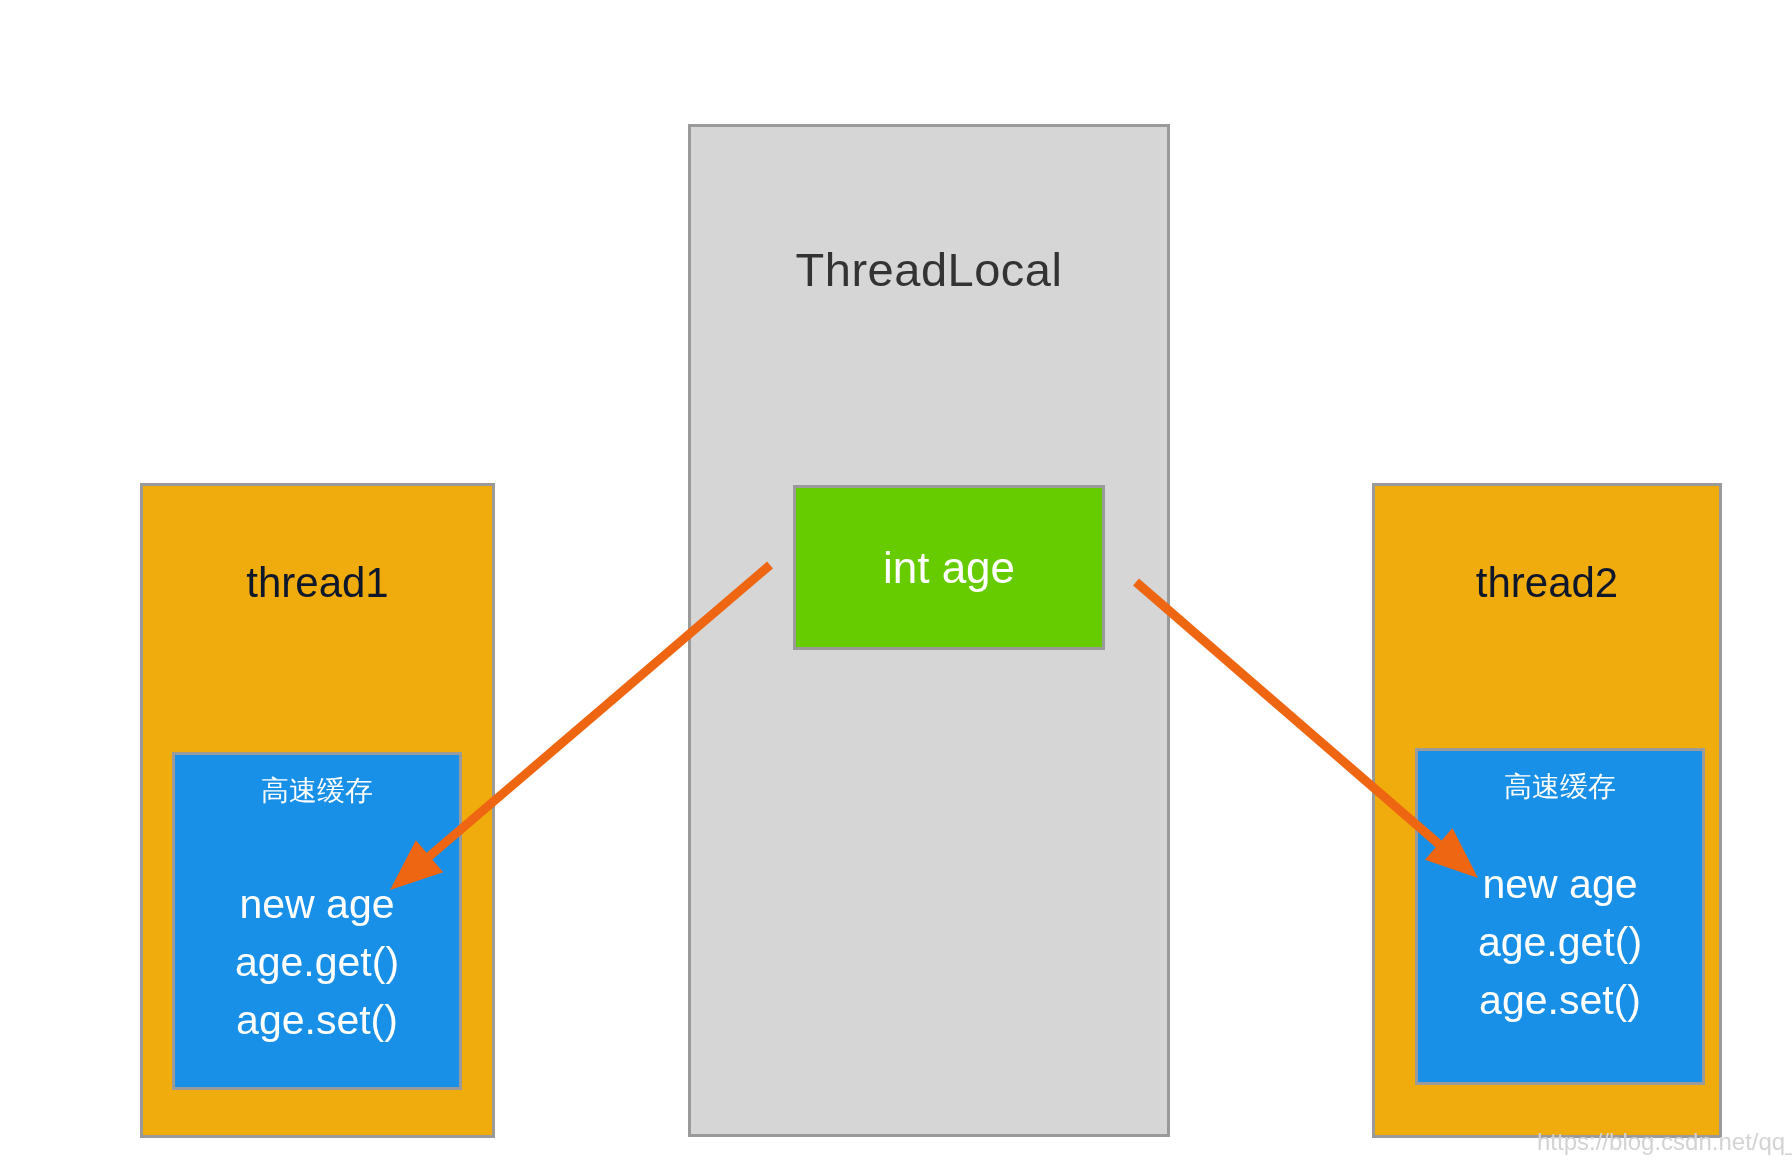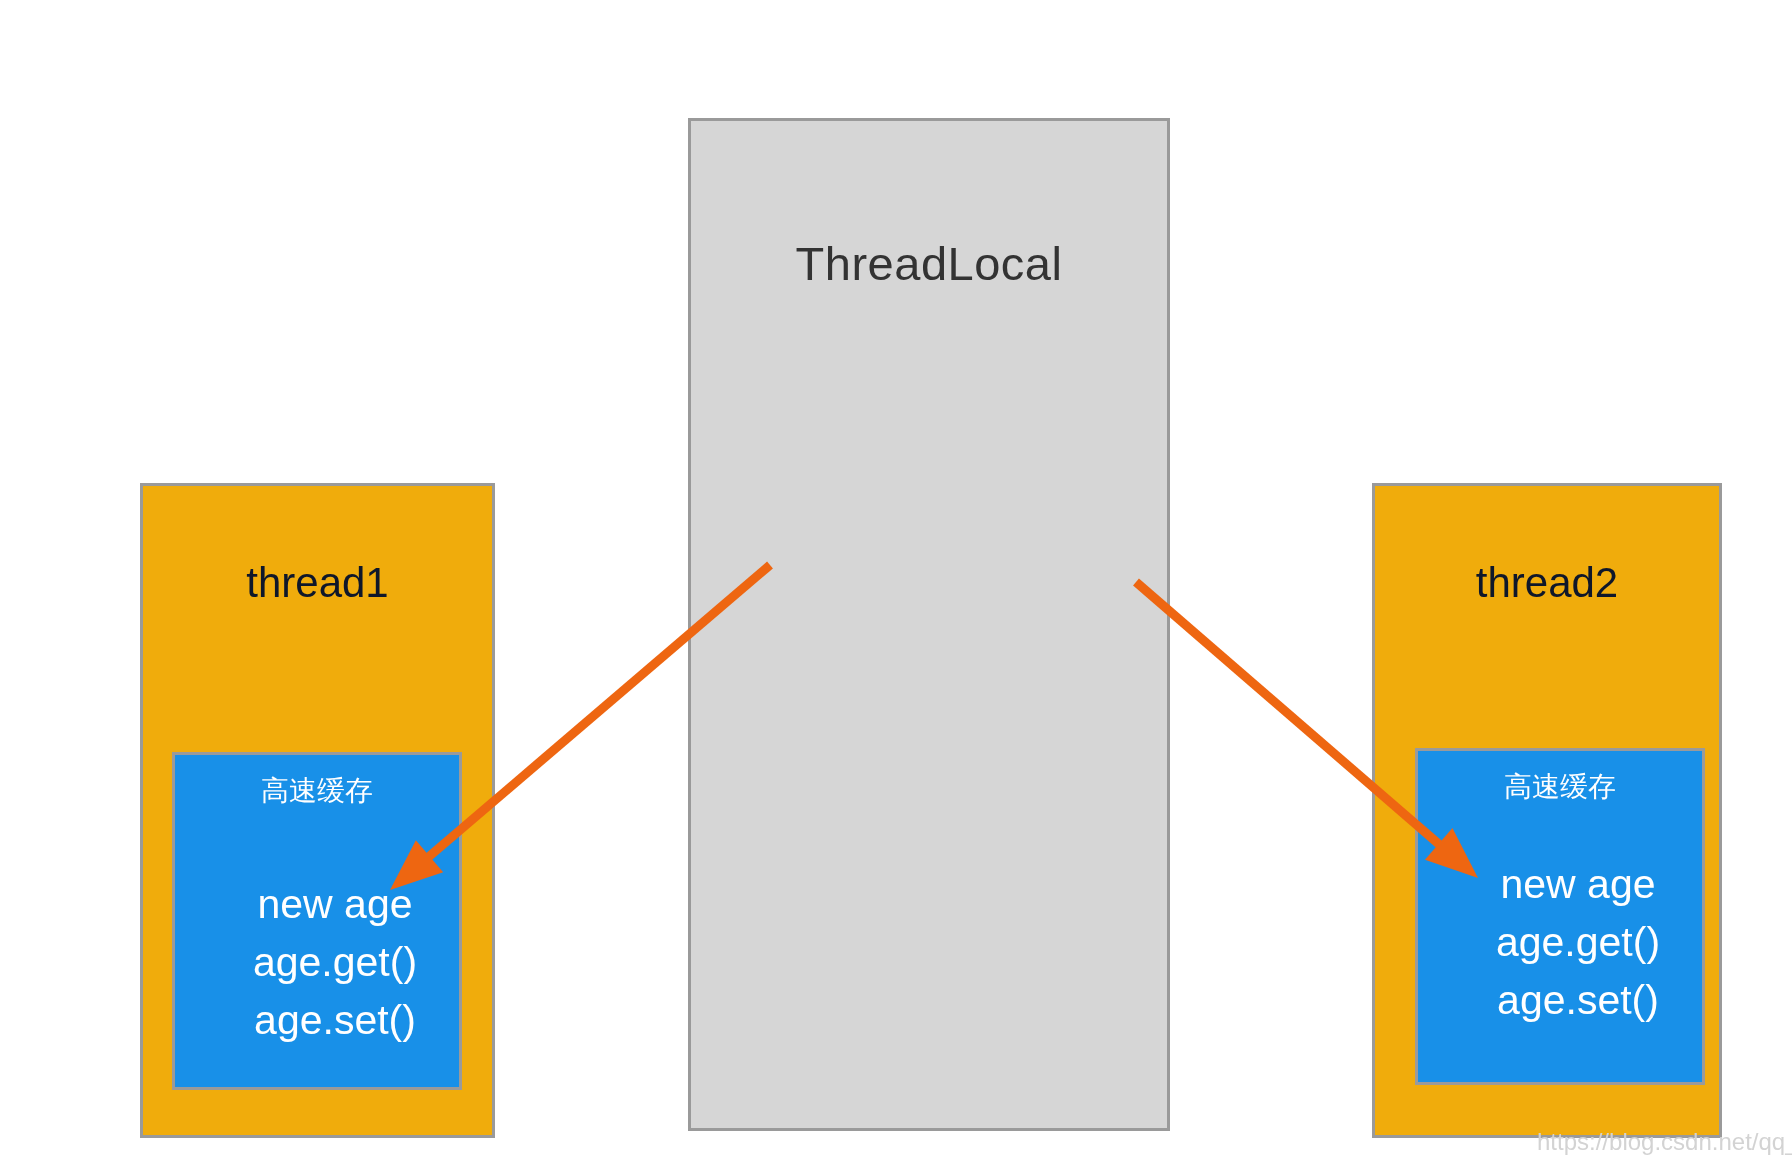--- a/index.html
+++ b/index.html
@@ -17,21 +17,21 @@
     background: #ffffff;
     overflow: hidden;
   }
   .box {
     position: absolute;
     box-sizing: border-box;
   }
   
   #threadlocal-box {
     left: 688px;
-    top: 118px;
+    top: 124px;
     width: 482px;
     height: 1013px;
     background: #d6d6d6;
     border: 3px solid #9a9a9a;
   }
   #threadlocal-title {
     position: absolute;
     left: 0;
     top: 119px;
     width: 100%;
@@ -92,21 +92,20 @@
     text-align: center;
     font-size: 28px;
     color: #ffffff;
     line-height: 1;
   }
   .cache-lines {
     position: absolute;
     left: 0;
     width: 100%;
     text-align: center;
-    margin-left: 18px;
   }
   #thread1-cache .cache-lines { top: 120px; }
   #thread2-cache .cache-lines { top: 104px; }
   .cache-line {
     font-size: 41px;
     color: #ffffff;
     line-height: 58px;
     white-space: nowrap;
   }
   
@@ -131,20 +130,23 @@
 </style>
 </head>
 <body>
 
 <div id="canvas">
 
   <div class="box" id="threadlocal-box">
     <div id="threadlocal-title">ThreadLocal</div>
   </div>
 
+  <div class="box" id="int-age-box">
+    <span id="int-age-label">int age</span>
+  </div>
 
   <div class="box thread-box" id="thread1-box">
     <div class="thread-label">thread1</div>
   </div>
   <div class="box cache-box" id="thread1-cache">
     <div class="cache-title">高速缓存</div>
     <div class="cache-lines">
       <div class="cache-line">new age</div>
       <div class="cache-line">age.get()</div>
       <div class="cache-line">age.set()</div>

